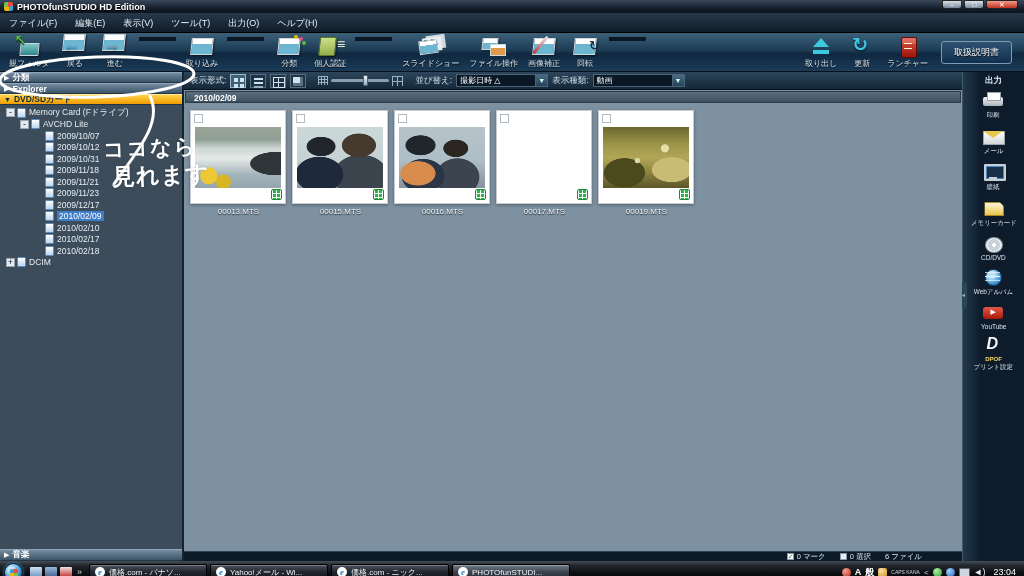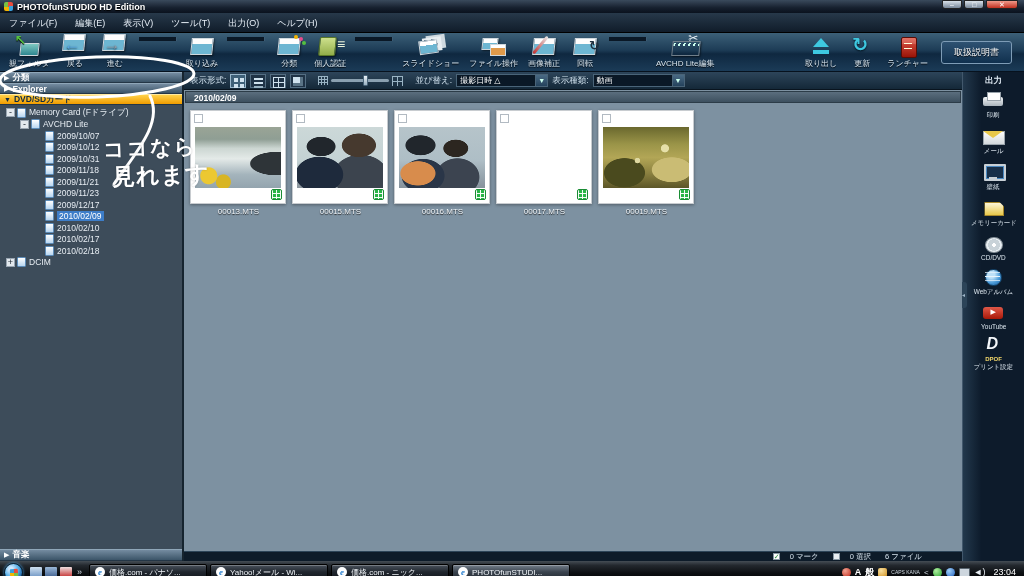--- a/index.html
+++ b/index.html
@@ -214,21 +214,21 @@
     box-shadow:0 -4px 0 rgba(232,244,252,.7), 0 4px 0 rgba(232,244,252,.7); }
   .youtube-icon::before { content:""; position:absolute; left:2px; top:3px; width:20px; height:12px; border-radius:3px;
     background:linear-gradient(#e05848,#a81808); }
   .youtube-icon::after { content:"▶"; position:absolute; left:9px; top:4px; color:#fff; font-size:7px; }
   .dpof-icon::before { content:"D"; position:absolute; left:5px; top:-2px; color:#f4f7fa; font-size:16px;
     font-weight:bold; font-style:italic; }
 
   
   .statusbar { height:10px; background:#0d1b29; border-top:1px solid #2c4458; display:flex;
     align-items:center; justify-content:flex-end; gap:14px; padding-right:40px; color:#d6e2ec; font-size:7.5px; }
-  .sb-item { display:flex; align-items:center; gap:10px; }
+  .sb-item { display:flex; align-items:center; gap:3px; }
   .sb-check { width:7px; height:7px; background:#fff; border:1px solid #8898a4; color:#2a8a3a;
     font-size:7px; line-height:6px; }
   .sb-square { width:7px; height:7px; background:#e8eef2; border:1px solid #8898a4; }
 
   
   .taskbar { height:22px; background:linear-gradient(180deg,#454d55 0%,#23282e 20%,#0c0f12 55%,#000 100%);
     display:flex; align-items:center; padding:0 4px; gap:3px; }
   .start-orb { width:19px; height:19px; border-radius:50%; position:relative; flex:0 0 19px;
     background:radial-gradient(circle at 35% 30%, #cfe8ff 0 12%, #58b0e8 45%, #1a5a9a 78%, #0c3860);
     border:1px solid #0a2438; box-shadow:0 0 3px #4aa0e0; }
@@ -363,24 +363,20 @@
         <div class="tb-btn">
           <span class="tb-icon photoish rotate-icon"></span>
           <span class="tb-label">回転</span>
         </div>
 
         <div class="tb-btn tb-divider">
           
           
         </div>
 
-        <div class="tb-btn">
-          <span class="tb-icon photoish avchd-icon"></span>
-          <span class="tb-label">AVCHD Lite編集</span>
-        </div>
       </div>
     <div class="tb-spacer"></div>
     <div class="tb-group">
 
         <div class="tb-btn">
           <span class="tb-icon eject-icon"></span>
           <span class="tb-label">取り出し</span>
         </div>
 
         <div class="tb-btn">

